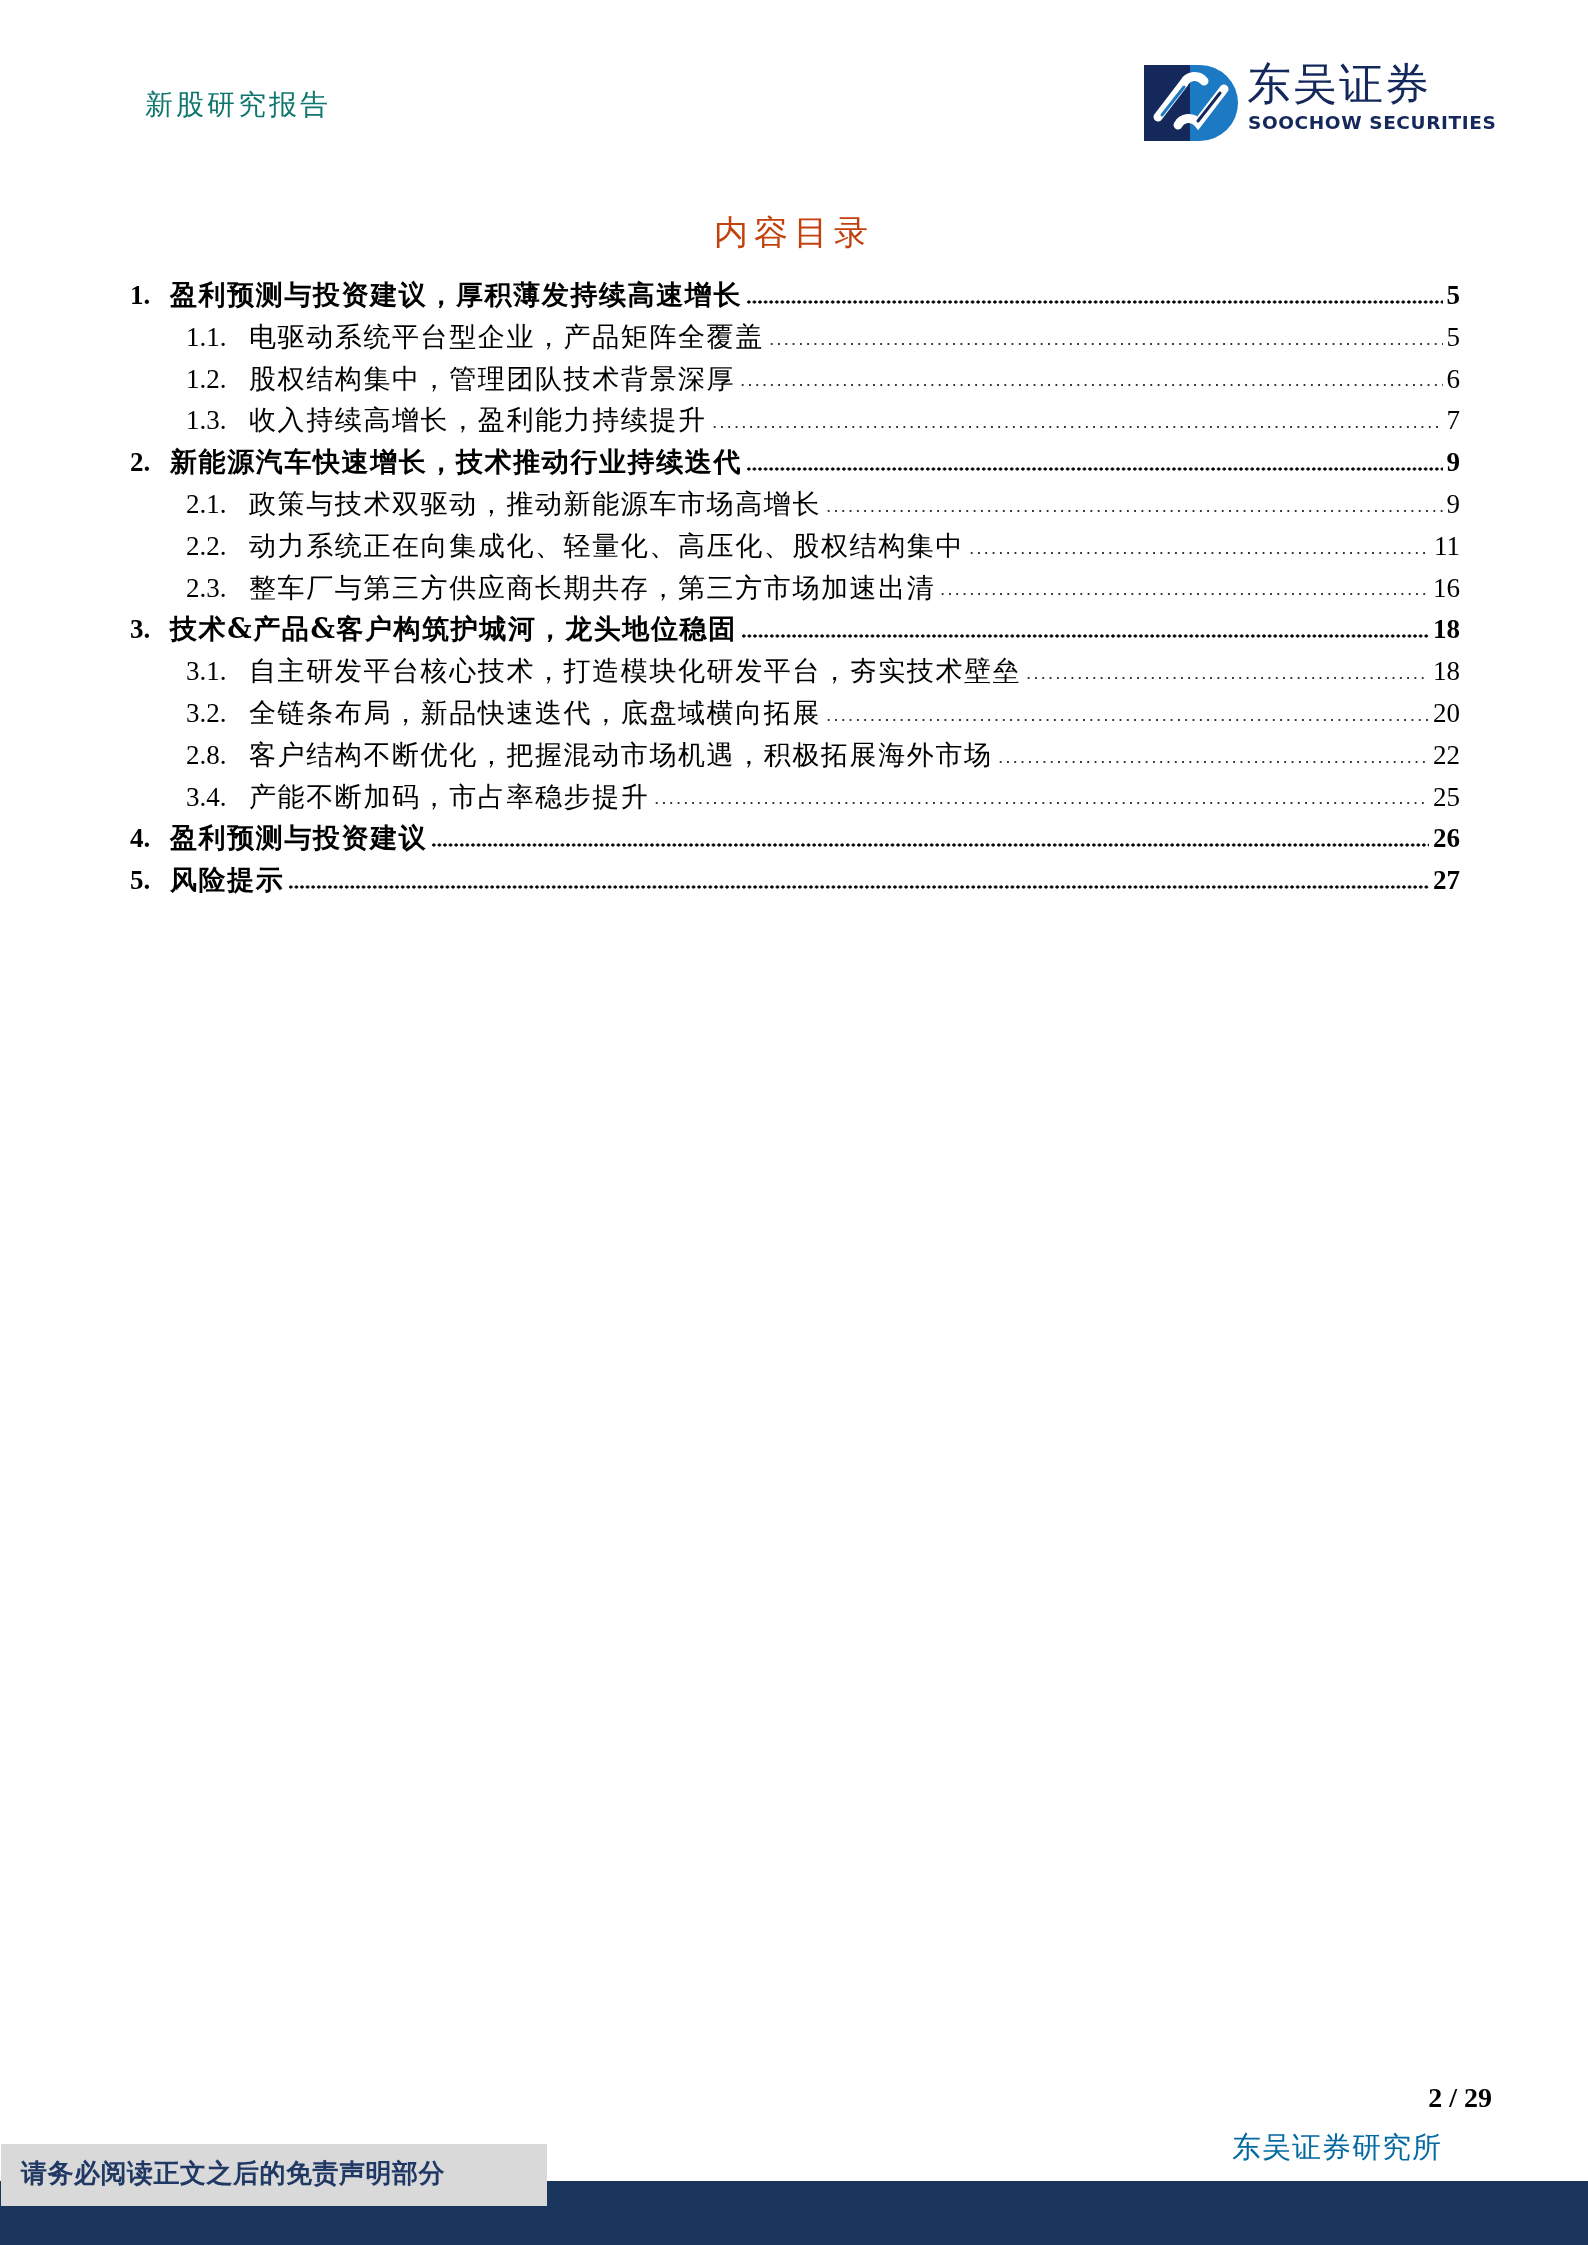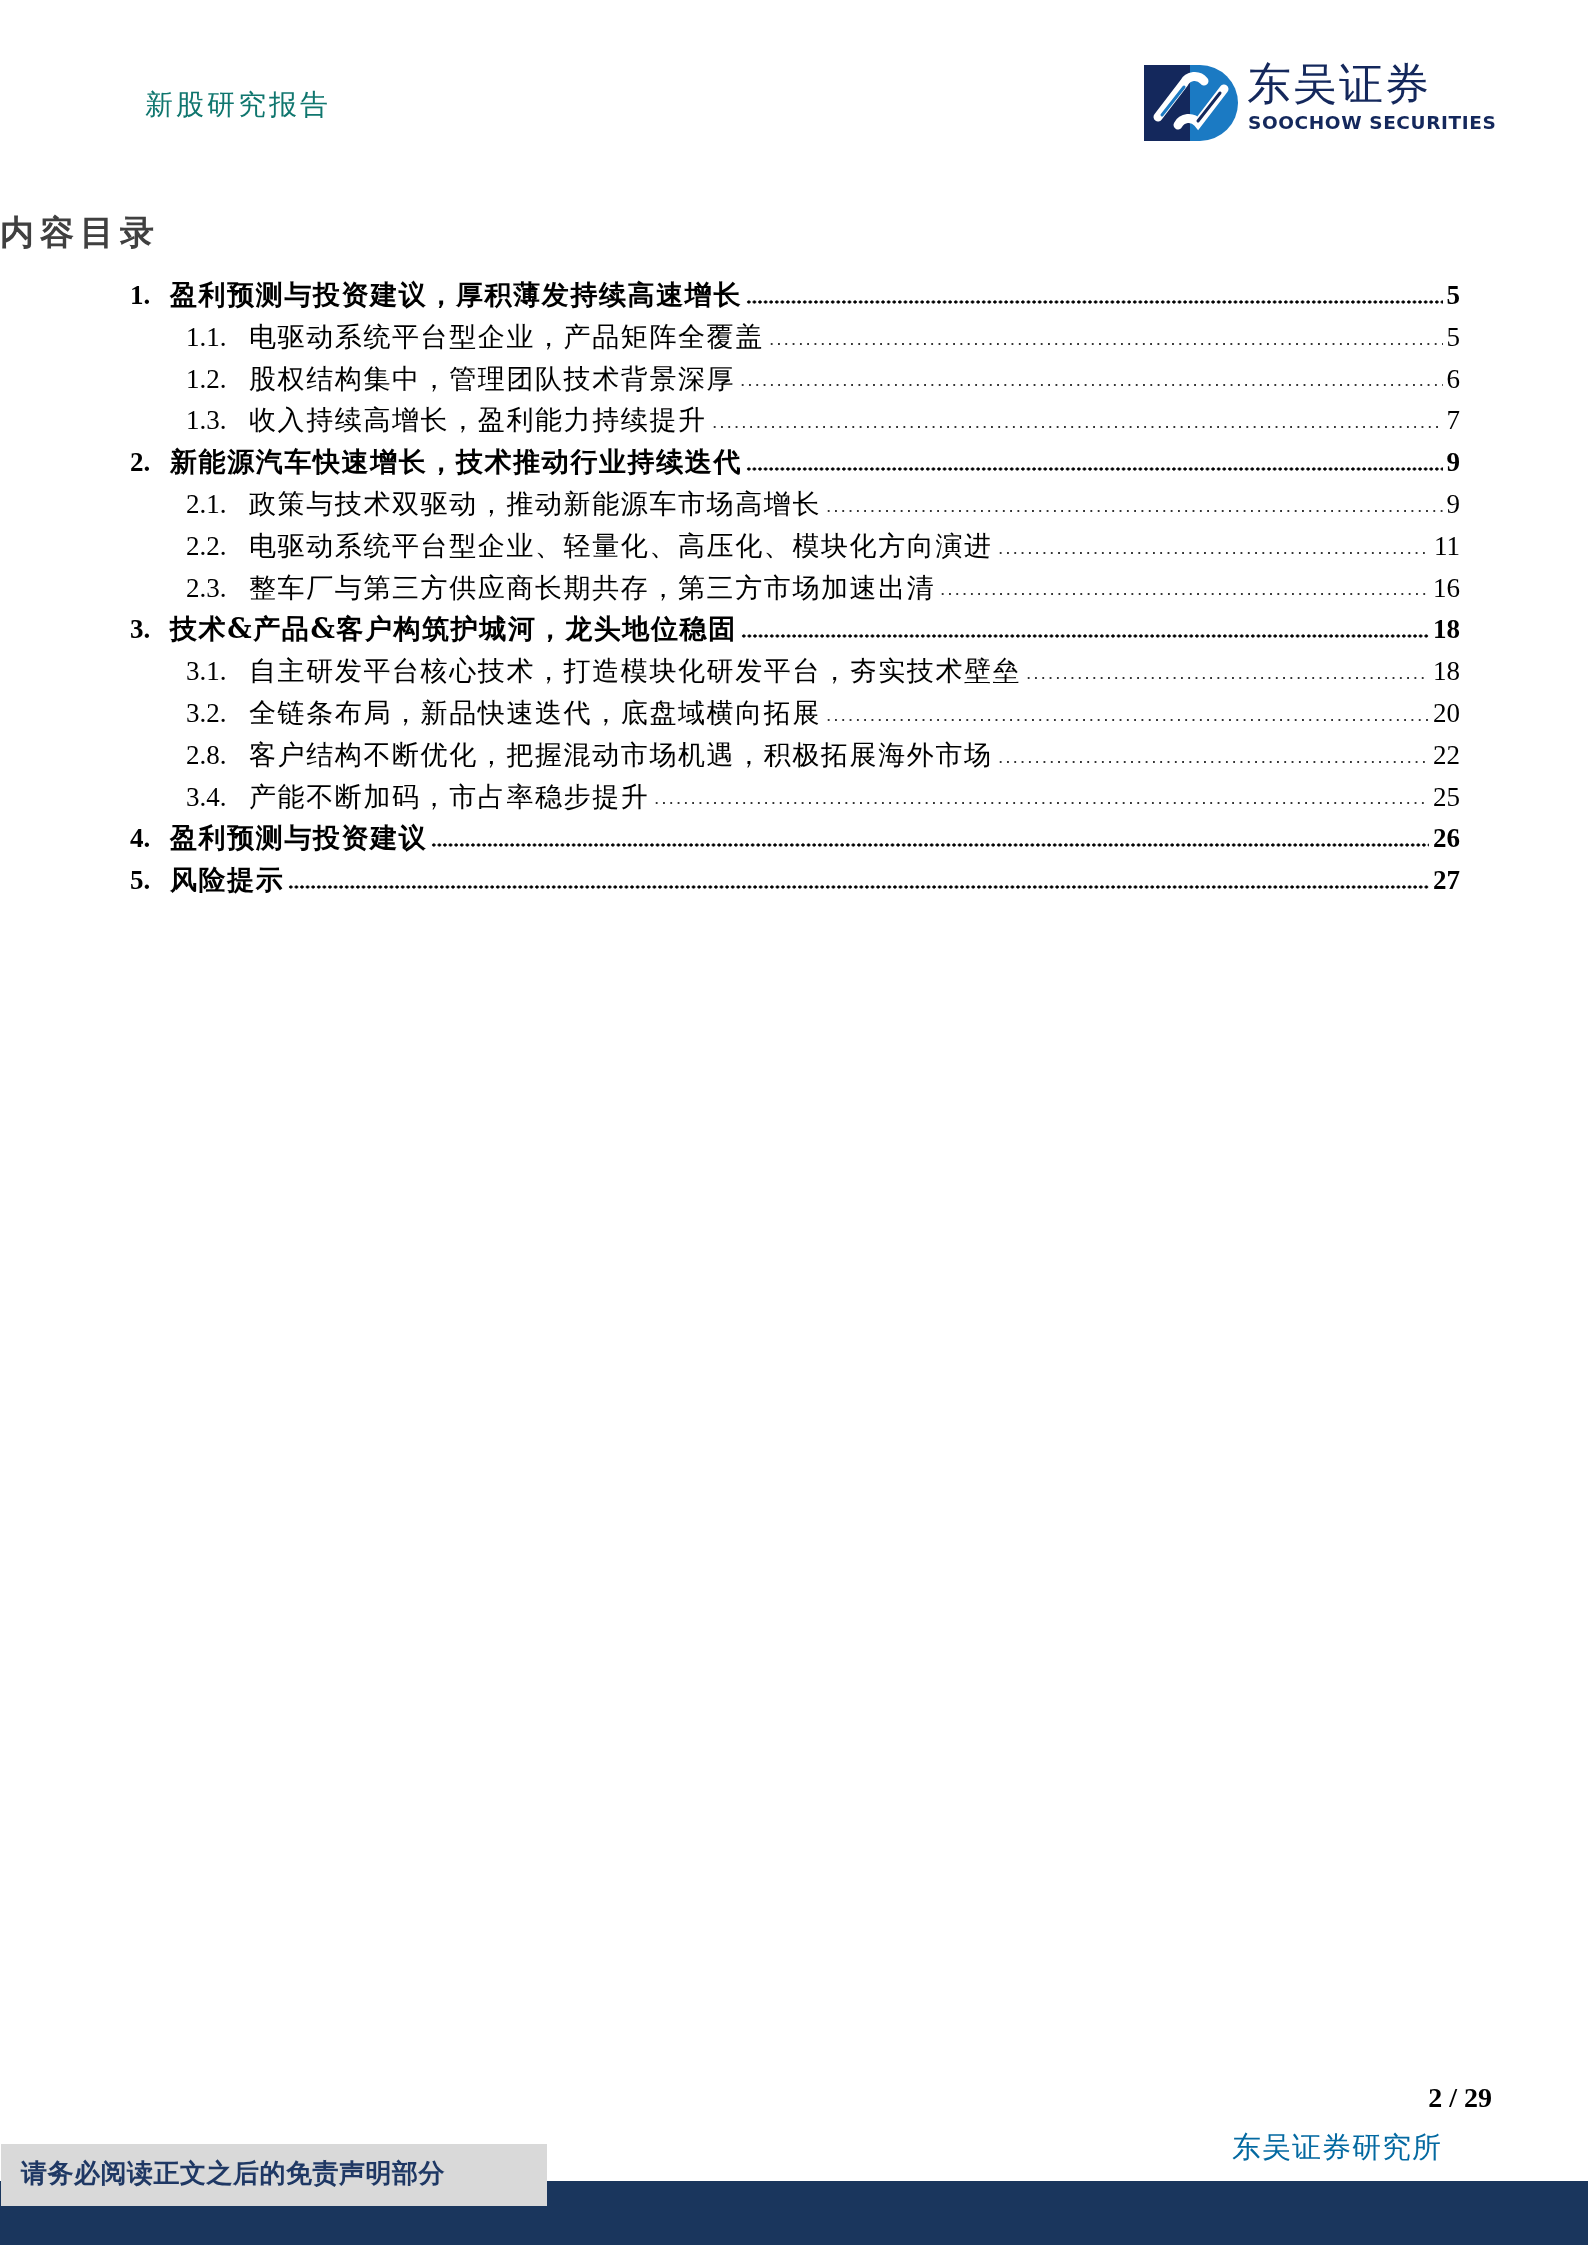--- a/index.html
+++ b/index.html
@@ -60,24 +60,24 @@
       color: #14285c;
       letter-spacing: 0.6px;
       white-space: nowrap;
       line-height: 22px;
     }
     .toc-title {
       position: absolute;
       left: 0;
       width: 1588px;
       top: 207px;
-      text-align: left;
+      text-align: center;
       font-size: 34px;
-      font-weight: bold;
-      color: #404040;
+      font-weight: normal;
+      color: #c2410c;
       letter-spacing: 6px;
       line-height: 50px;
     }
     .toc {
       position: absolute;
       left: 130px;
       top: 274px;
       width: 1330px;
     }
     .toc-row {
@@ -232,21 +232,21 @@
     <span class="toc-page">9</span>
   </div>
   <div class="toc-row level-2">
     <span class="toc-num">2.1.</span>
     <span class="toc-text">政策与技术双驱动，推动新能源车市场高增长</span>
     <span class="toc-leader"></span>
     <span class="toc-page">9</span>
   </div>
   <div class="toc-row level-2">
     <span class="toc-num">2.2.</span>
-    <span class="toc-text">电驱动系统平台型企业、轻量化、高压化、模块化方向演进</span>
+    <span class="toc-text">动力系统正在向集成化、轻量化、高压化、股权结构集中</span>
     <span class="toc-leader"></span>
     <span class="toc-page">11</span>
   </div>
   <div class="toc-row level-2">
     <span class="toc-num">2.3.</span>
     <span class="toc-text">整车厂与第三方供应商长期共存，第三方市场加速出清</span>
     <span class="toc-leader"></span>
     <span class="toc-page">16</span>
   </div>
   <div class="toc-row level-1">

